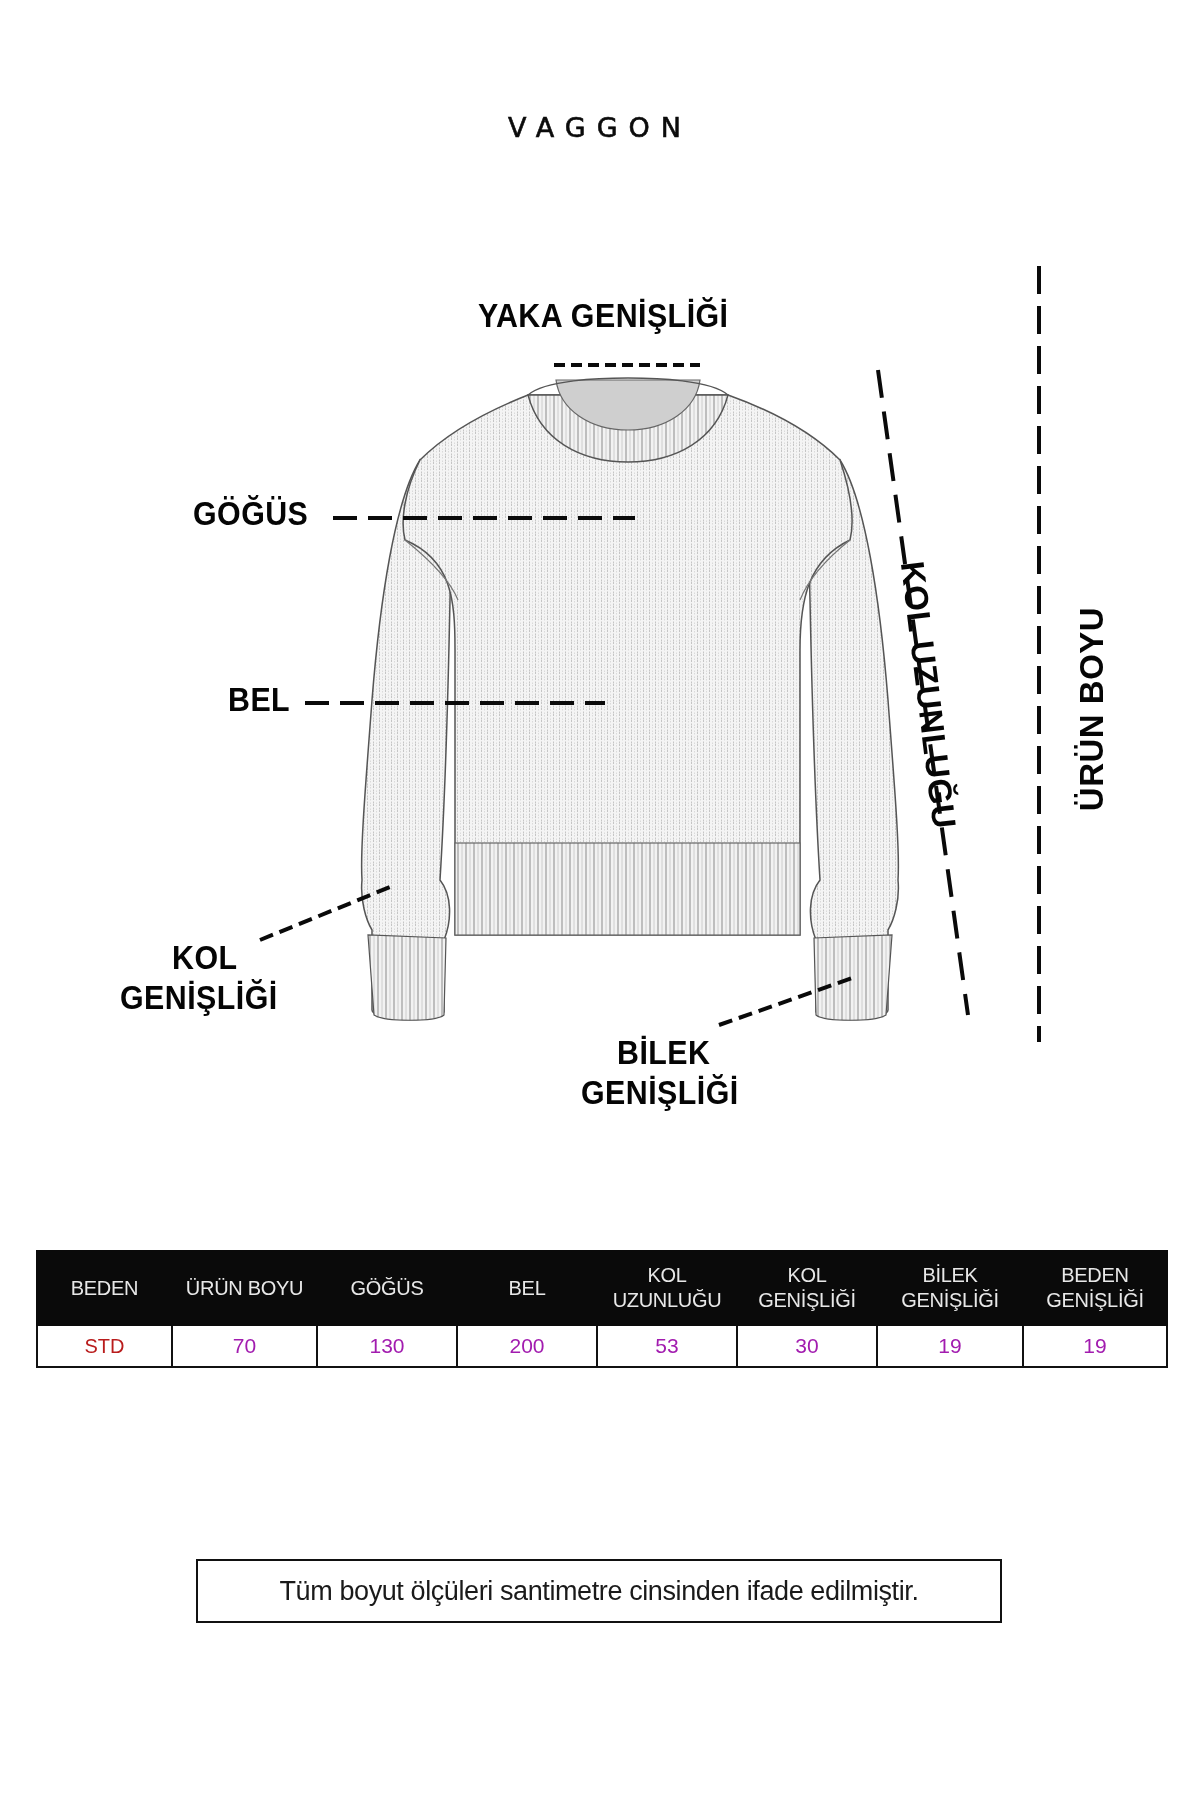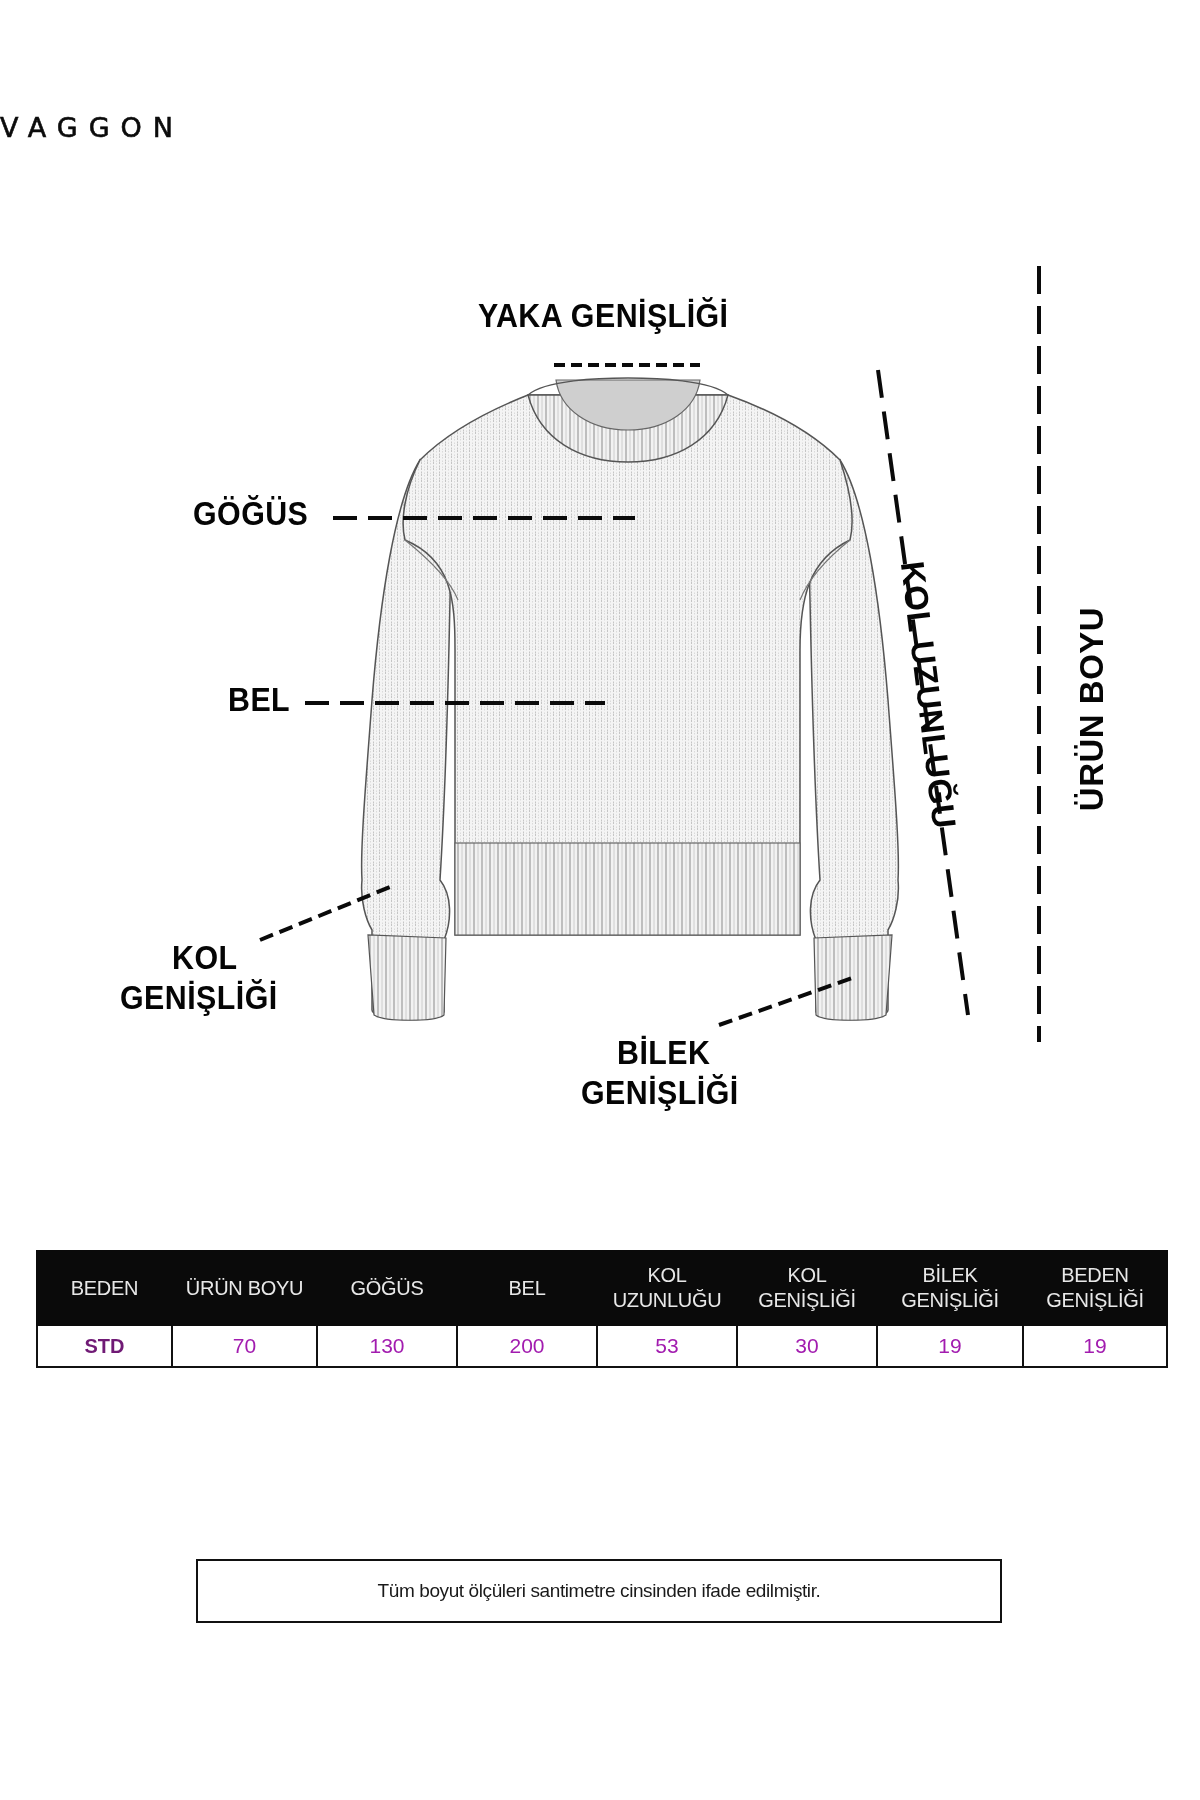--- a/index.html
+++ b/index.html
@@ -12,20 +12,21 @@
       height: 1800px;
       position: relative;
       overflow: hidden;
       font-family: "Liberation Sans", sans-serif;
       color: #0a0a0a;
     }
     .brand {
       position: absolute;
       left: 0; top: 112px;
       width: 1200px;
+      text-align: center;
       font-family: "DejaVu Sans", sans-serif;
       font-size: 27px;
       letter-spacing: 11px;
       font-weight: normal;
       color: #0b0b0b;
       -webkit-text-stroke: 0.6px #0b0b0b;
     }
     .diagram {
       position: absolute;
       left: 0; top: 0;
@@ -82,37 +83,37 @@
       color: #a21caf;
       font-family: "Liberation Sans", sans-serif;
       font-size: 21px;
       height: 40px;
       text-align: center;
       vertical-align: middle;
       border: 2px solid #111111;
       padding: 0;
     }
     .size-table td.size-name {
-      font-weight: bold;
-      color: #701a75;
+      font-weight: normal;
+      color: #b91c1c;
       font-size: 20px;
     }
     .note-box {
       position: absolute;
       left: 196px;
       top: 1559px;
       width: 806px;
       height: 64px;
       border: 2.5px solid #111111;
       box-sizing: border-box;
       display: flex;
       align-items: center;
       justify-content: center;
       font-family: "Liberation Sans", sans-serif;
-      font-size: 19px;
+      font-size: 27px;
       color: #1a1a1a;
       letter-spacing: -0.4px;
     }
   </style>
 </head>
 <body>
 
 <div class="brand">VAGGON</div>
 
 <div class="diagram">

